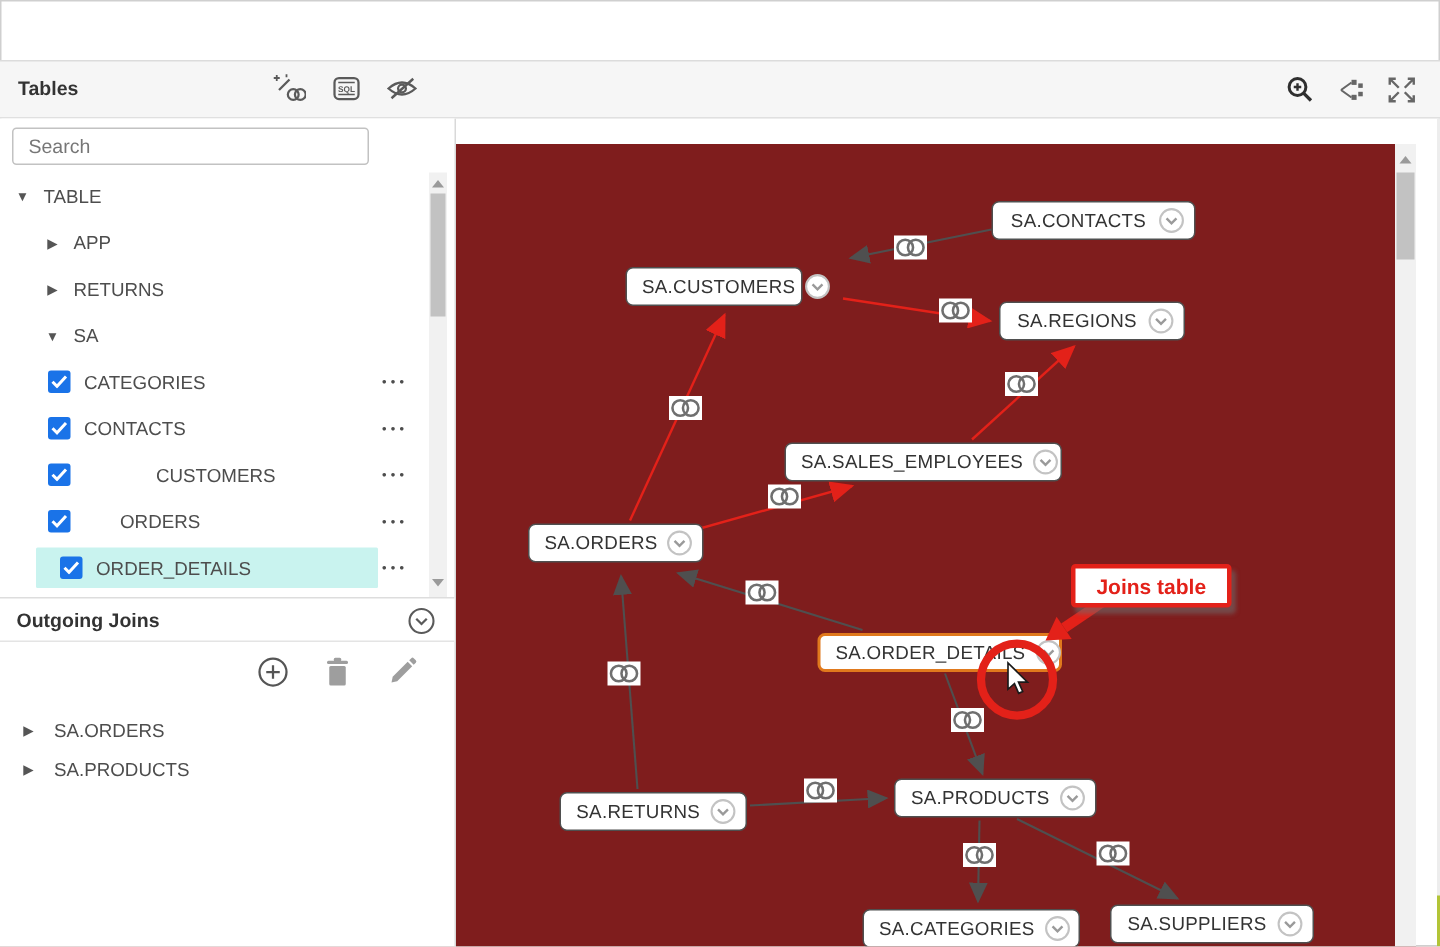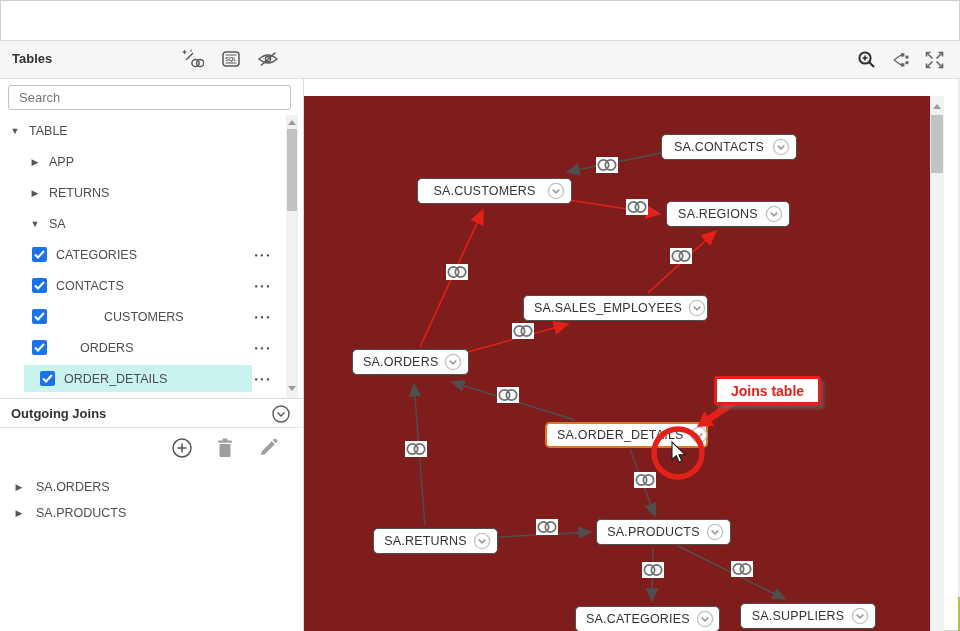--- a/index.html
+++ b/index.html
@@ -11,21 +11,21 @@
   #page-title{margin-left:10px;font-size:18px;font-weight:bold;color:#1f1f1f;letter-spacing:.2px;}
   #save-btn{position:absolute;right:2px;top:1px;width:54px;height:38px;background:#fbfbfb;border-radius:7px;
             display:flex;align-items:center;justify-content:center;cursor:pointer;}
   
   #strip{position:absolute;left:0;top:40px;width:960px;height:39px;background:#f6f6f6;
          border-top:1px solid #dcdcdc;border-bottom:1px solid #e0e0e0;box-sizing:border-box;}
   #tables-title{position:absolute;left:12px;top:51px;font-size:13px;font-weight:bold;color:#333;}
   .strip-icon{position:absolute;top:46px;width:26px;height:26px;display:flex;align-items:center;justify-content:center;cursor:pointer;}
   
   #left-panel{position:absolute;left:0;top:79px;width:304px;height:552px;background:#fff;border-right:1px solid #d9d9d9;box-sizing:border-box;}
-  #search-box{position:absolute;left:8px;top:6px;width:283px;height:25px;border:1px solid #c2c2c2;border-radius:3px;
+  #search-box{position:absolute;left:8px;top:6px;width:238px;height:25px;border:1px solid #c2c2c2;border-radius:3px;
               font-family:"Liberation Sans",sans-serif;font-size:13px;color:#333;padding:0 10px;outline:none;box-sizing:border-box;}
   #search-box::placeholder{color:#767676;}
   #tree{position:absolute;left:0;top:36px;width:286px;height:283px;overflow:hidden;}
   .tree-row{position:relative;height:31px;display:flex;align-items:center;font-size:12.5px;color:#4d4d4d;}
   .twisty{width:10px;text-align:center;font-size:9px;color:#555;flex:0 0 10px;cursor:pointer;}
   .tree-label{margin-left:9px;white-space:nowrap;}
   .cbx{width:15px;height:15px;border-radius:2px;background:#1a73e8;display:flex;align-items:center;justify-content:center;flex:0 0 15px;cursor:pointer;}
   .dots{position:absolute;right:14px;letter-spacing:2px;color:#4d4d4d;font-size:10px;font-weight:bold;cursor:pointer;}
   .row-hl{position:absolute;left:24px;right:34px;top:2px;bottom:2px;background:#c9f3ef;border-radius:1px;z-index:-1;}
   .tree-row.selected{z-index:0;}
@@ -342,21 +342,21 @@
     <div id="nodes">
         <div class="node" style="left: 357px; top: 38px; width: 136px;">
           <span class="nlabel">SA.CONTACTS</span>
           <span class="chev">
             <svg width="18" height="18" viewBox="0 0 18 18">
               <circle cx="9" cy="9" r="7.6" fill="#fff" stroke="#c3c3c3" stroke-width="1.4"></circle>
               <path d="M5.7 7.6 L9 10.9 L12.3 7.6" fill="none" stroke="#9a9a9a" stroke-width="1.6"></path>
             </svg>
           </span>
         </div>
-        <div class="node" style="left: 113px; top: 82px; width: 155px;">
+        <div class="node" style="left: 113px; top: 82px; width: 118px;">
           <span class="nlabel">SA.CUSTOMERS</span>
           <span class="chev">
             <svg width="18" height="18" viewBox="0 0 18 18">
               <circle cx="9" cy="9" r="7.6" fill="#fff" stroke="#c3c3c3" stroke-width="1.4"></circle>
               <path d="M5.7 7.6 L9 10.9 L12.3 7.6" fill="none" stroke="#9a9a9a" stroke-width="1.6"></path>
             </svg>
           </span>
         </div>
         <div class="node" style="left: 362px; top: 105px; width: 124px;">
           <span class="nlabel">SA.REGIONS</span>

